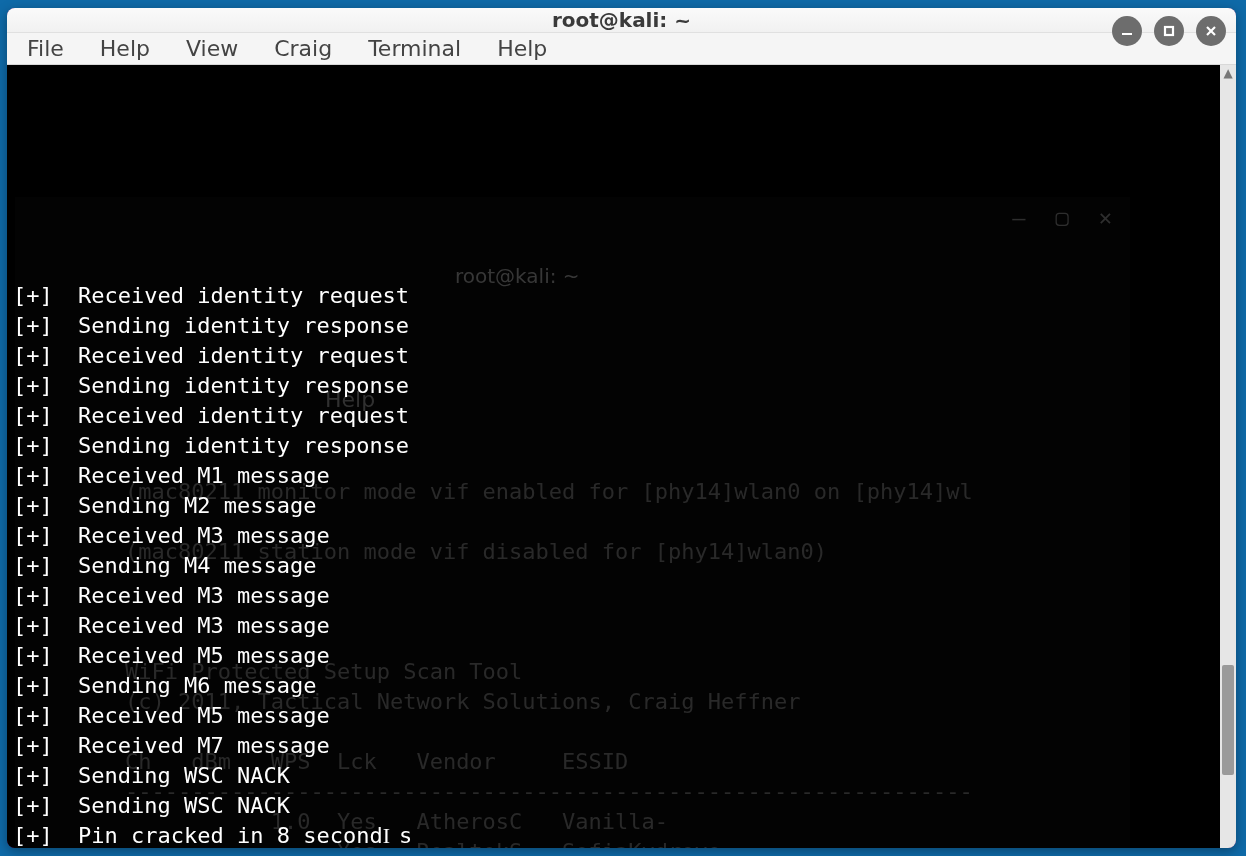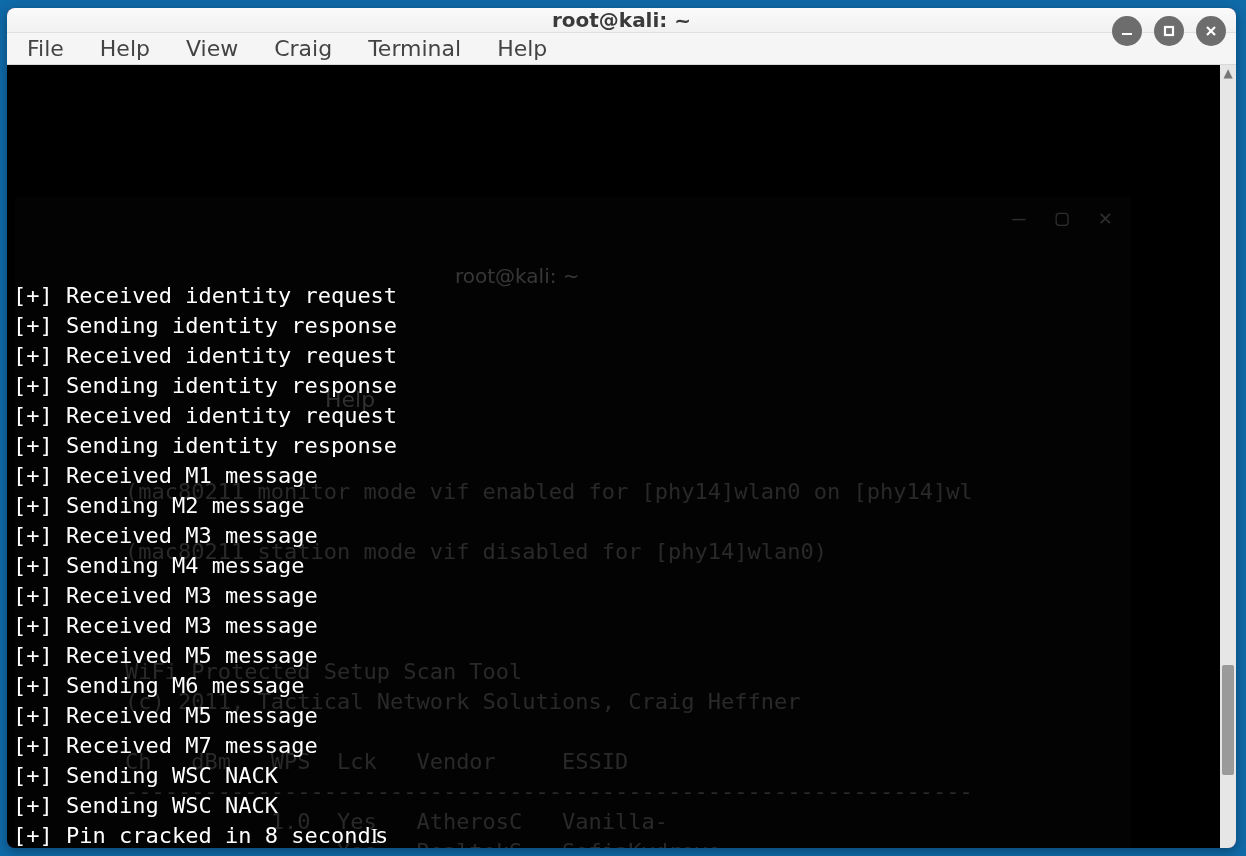--- a/index.html
+++ b/index.html
@@ -91,21 +91,21 @@
     font-size: 22px;
     line-height: 30px;
     padding: 6px 0 0 6px;
     white-space: pre;
     overflow: hidden;
     position: relative;
   }
 
   .line { white-space: pre; }
   .line .prefix { color: #ffffff; }
-  .line .text   { color: #ffffff; }
+  .line .text   { color: #ffffff; margin-left: 12px; }
 
   .text-caret {
     display: inline-block;
     font-family: inherit;
   }
 
   
   .ghost-window {
     position: absolute;
     left: 8px;

